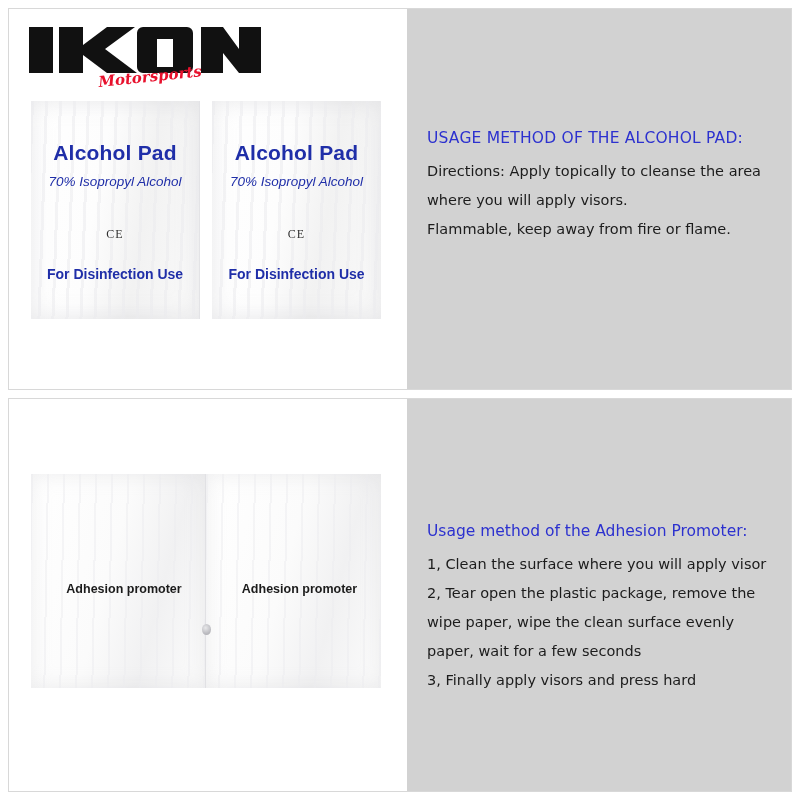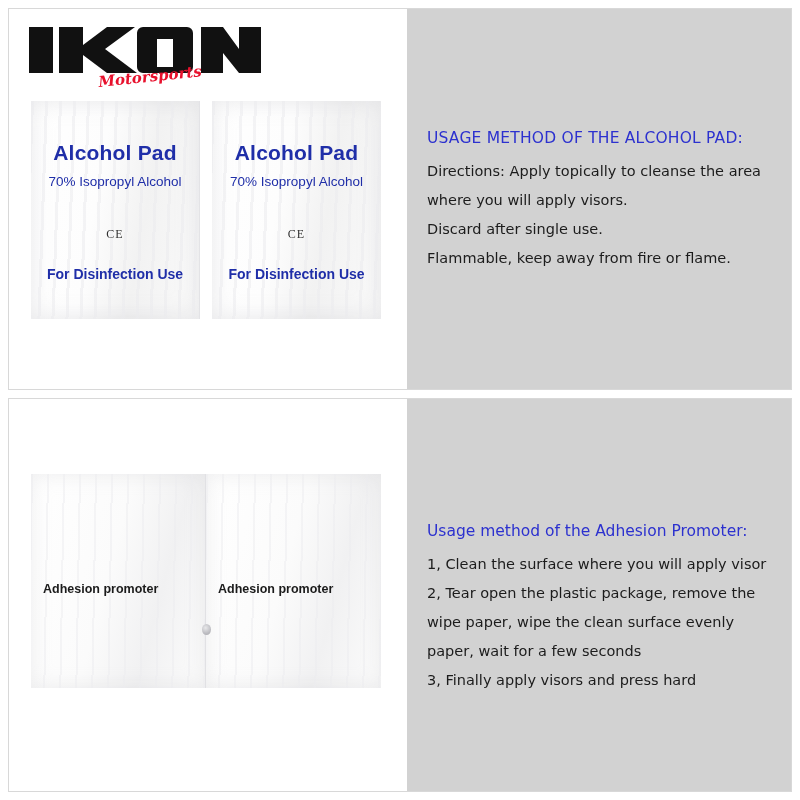--- a/index.html
+++ b/index.html
@@ -104,20 +104,21 @@
     z-index: 2;
   }
   .pad-sub {
     position: absolute;
     top: 73px;
     left: 0; right: 0;
     text-align: center;
     color: #1f2ea8;
     font-size: 13.5px;
     z-index: 2;
+    font-style: italic;
   }
   .pad-ce {
     position: absolute;
     top: 126px;
     left: 0; right: 0;
     text-align: center;
     color: #313131;
     font-size: 12px;
     font-family: "Liberation Serif", serif;
     letter-spacing: 1px;
@@ -156,21 +157,21 @@
     content: "";
     position: absolute;
     left: 0; right: 0; top: 0; bottom: 0;
     background: repeating-linear-gradient(91deg, rgba(236,236,239,0.5) 0 2px, rgba(255,255,255,0) 2px 16px);
     pointer-events: none;
   }
   .promo-label {
     position: absolute;
     top: 108px;
     left: 12px; right: 0;
-    text-align: left;
+    text-align: center;
     color: #1b1b1b;
     font-size: 12.5px;
     font-weight: bold;
     z-index: 2;
   }
   .promo-dot {
     position: absolute;
     left: 171px;
     top: 150px;
     width: 9px;
@@ -246,21 +247,20 @@
           <div class="pad-foot">For Disinfection Use</div>
         </div>
       </div>
     </div>
 
     <div class="text-col">
       <div class="txt-wrap top">
         <p class="heading caps">USAGE METHOD OF THE ALCOHOL PAD:</p>
         <p class="body-line">Directions: Apply topically to cleanse the area</p>
         <p class="body-line">where you will apply visors.</p>
-        <p class="body-line">Discard after single use.</p>
         <p class="body-line">Flammable, keep away from fire or flame.</p>
       </div>
     </div>
   </div>
 
   <div class="panel panel-bottom">
 
     <div class="img-col">
       <div class="promoters">
         <div class="promo left">

